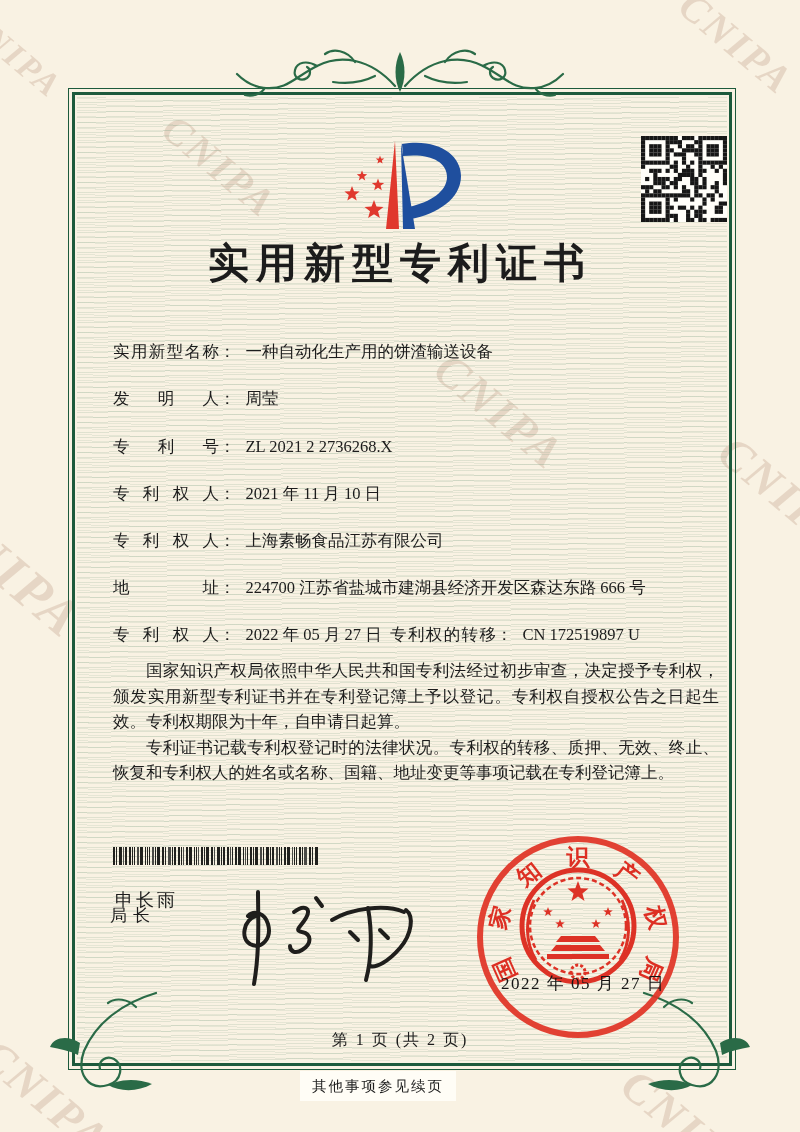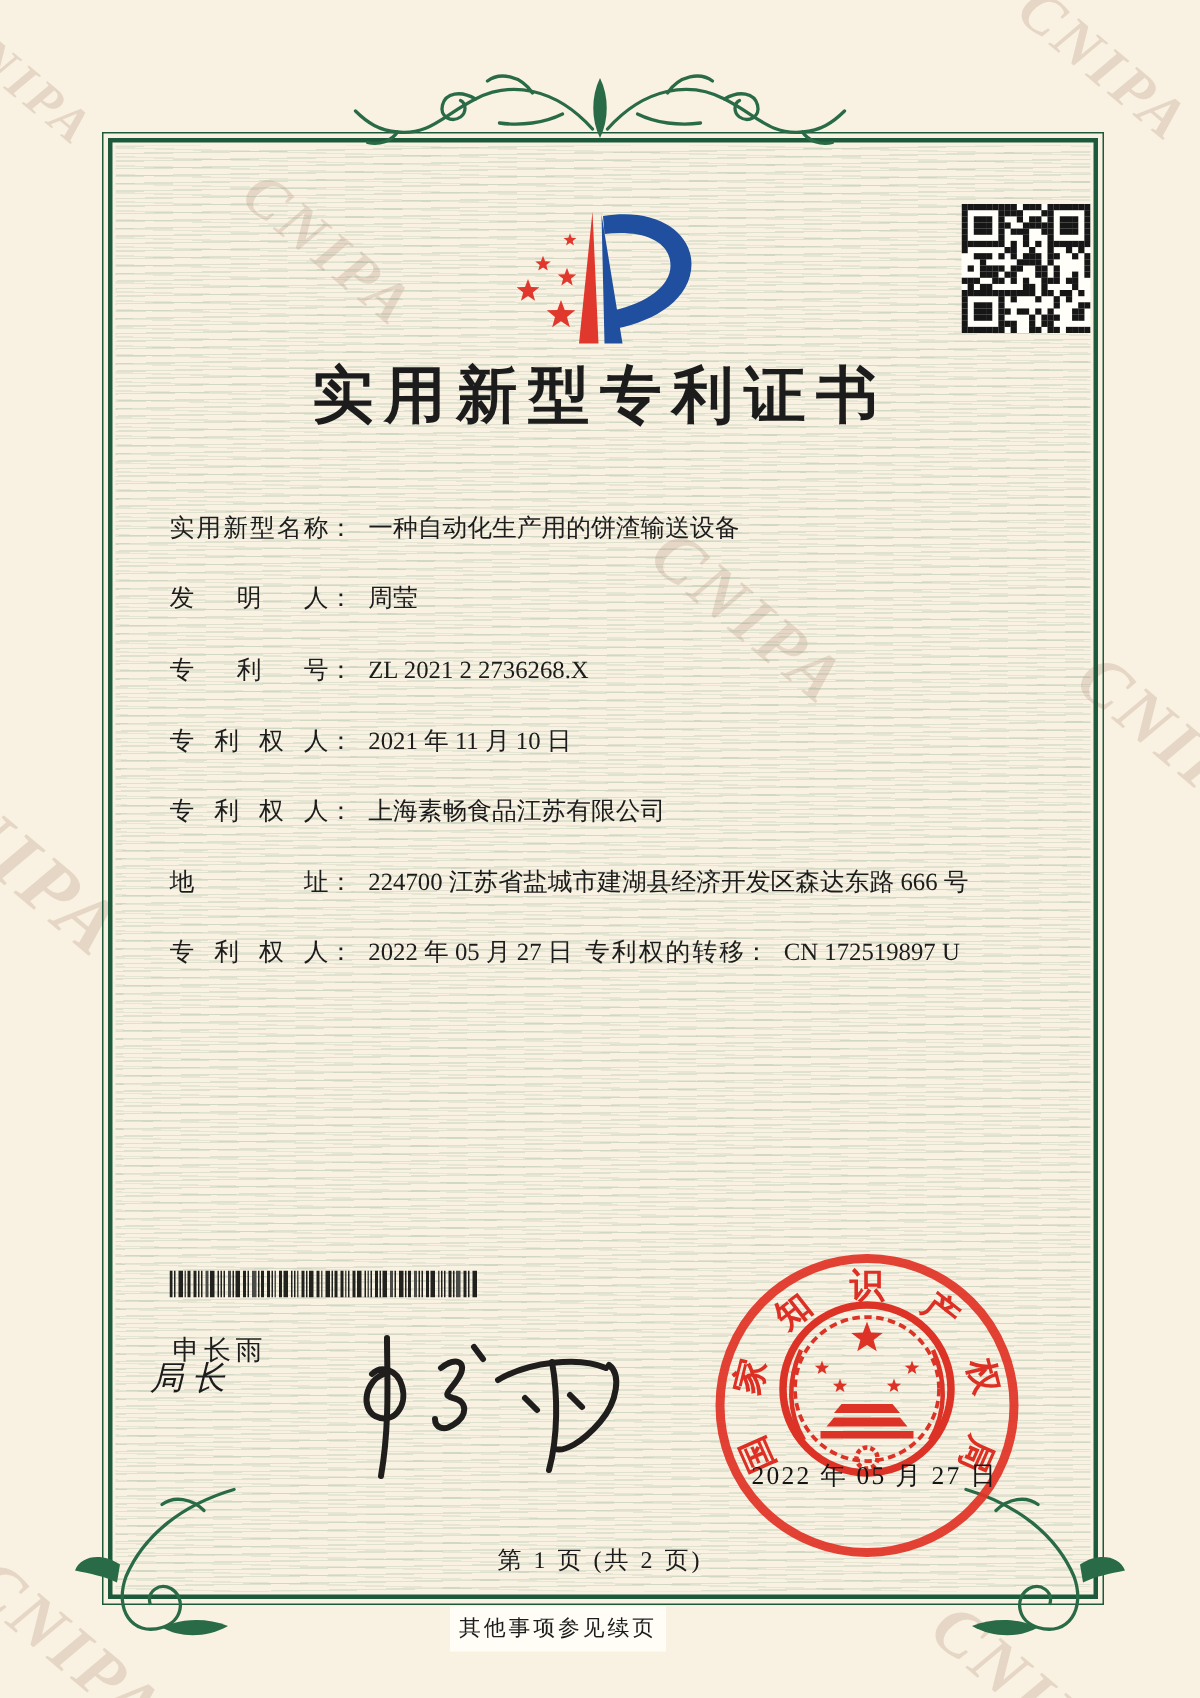--- a/index.html
+++ b/index.html
@@ -41,41 +41,41 @@
   .field-row{position:absolute;left:113px;font-size:16.5px;white-space:nowrap;}
   .flabel{display:inline-block;width:106px;text-align:justify;text-align-last:justify;vertical-align:bottom;}
   .fvalue{margin-left:10px;}
   .pair2{position:absolute;left:277px;top:0;white-space:nowrap;}
   .paras{
     position:absolute;left:113px;top:658px;width:606px;text-align:justify;
     font-size:16.5px;line-height:25.5px;
   }
   .paras p{margin:0;text-indent:2em;}
   .barcode{position:absolute;left:113px;top:847px;width:208px;height:18px;}
-  .director-label{position:absolute;left:100px;top:904px;font-size:22px;letter-spacing:6px;font-style:italic;}
+  .director-label{position:absolute;left:110px;top:904px;font-size:17px;letter-spacing:6px;}
   .director-name{position:absolute;left:115px;top:888px;font-size:18px;letter-spacing:3px;}
   .sig{position:absolute;left:228px;top:886px;width:192px;height:102px;}
   .sig path{stroke:#1f1e1c;stroke-width:4;fill:none;stroke-linecap:round;stroke-linejoin:round;}
   
   .seal{position:absolute;left:477px;top:836px;width:202px;height:202px;}
   .seal-ring{position:absolute;inset:0;border:6px solid rgba(224,52,38,.93);border-radius:50%;}
   .seal-char{
     position:absolute;left:50%;top:50%;font-size:23px;font-weight:700;
     color:#dd2f23;line-height:1;
   }
   .emblem{position:absolute;left:33px;top:26px;width:136px;height:136px;}
   .emblem *{stroke:#dd3226;fill:none;}
   .emblem .f{fill:#dd3226;stroke:none;}
   .seal-date{
     position:absolute;left:24px;top:136px;font-size:17px;color:#141414;
     letter-spacing:1.5px;white-space:nowrap;
   }
   .page-no{position:absolute;left:0;right:0;top:1030px;text-align:center;font-size:16px;letter-spacing:2px;}
   .cont-box{
-    position:absolute;left:300px;top:1071px;width:144px;height:30px;line-height:30px;
+    position:absolute;left:300px;top:1071px;width:156px;height:30px;line-height:30px;
     background:#fffdf6;text-align:center;font-size:14.5px;letter-spacing:2px;z-index:5;
   }
 </style>
 </head>
 <body>
 
 <div class="wm" style="left:-20px;top:2px;font-size:34px">CNIPA</div>
 <div class="wm" style="left:183px;top:105px;font-size:40px">CNIPA</div>
 <div class="wm" style="left:700px;top:-18px;font-size:40px">CNIPA</div>
 <div class="wm" style="left:458px;top:342px;font-size:46px">CNIPA</div>
@@ -392,20 +392,24 @@
   <div class="field-row" style="top:577px">
     <span class="flabel">地址</span><span>：</span><span class="fvalue">224700 江苏省盐城市建湖县经济开发区森达东路 666 号</span>
   </div>
   <div class="field-row" style="top:624px">
     <span class="flabel">专利权人</span><span>：</span><span class="fvalue">2022 年 05 月 27 日</span>
     <span class="pair2">
       <span class="flabel">专利权的转移</span><span>：</span><span class="fvalue">CN 172519897 U</span>
     </span>
   </div>
 
+  <div class="paras">
+    <p>国家知识产权局依照中华人民共和国专利法经过初步审查，决定授予专利权，颁发实用新型专利证书并在专利登记簿上予以登记。专利权自授权公告之日起生效。专利权期限为十年，自申请日起算。</p>
+    <p>专利证书记载专利权登记时的法律状况。专利权的转移、质押、无效、终止、恢复和专利权人的姓名或名称、国籍、地址变更等事项记载在专利登记簿上。</p>
+  </div>
 
   <svg class="barcode" viewBox="0 0 208 18">
       <rect x="0" y="0" width="2" height="18" fill="#21211e"></rect>
       <rect x="3" y="0" width="1" height="18" fill="#21211e"></rect>
       <rect x="6" y="0" width="3" height="18" fill="#21211e"></rect>
       <rect x="10" y="0" width="1" height="18" fill="#4a4a46"></rect>
       <rect x="12" y="0" width="2" height="18" fill="#21211e"></rect>
       <rect x="16" y="0" width="2" height="18" fill="#21211e"></rect>
       <rect x="19" y="0" width="1" height="18" fill="#21211e"></rect>
       <rect x="21" y="0" width="1" height="18" fill="#21211e"></rect>

